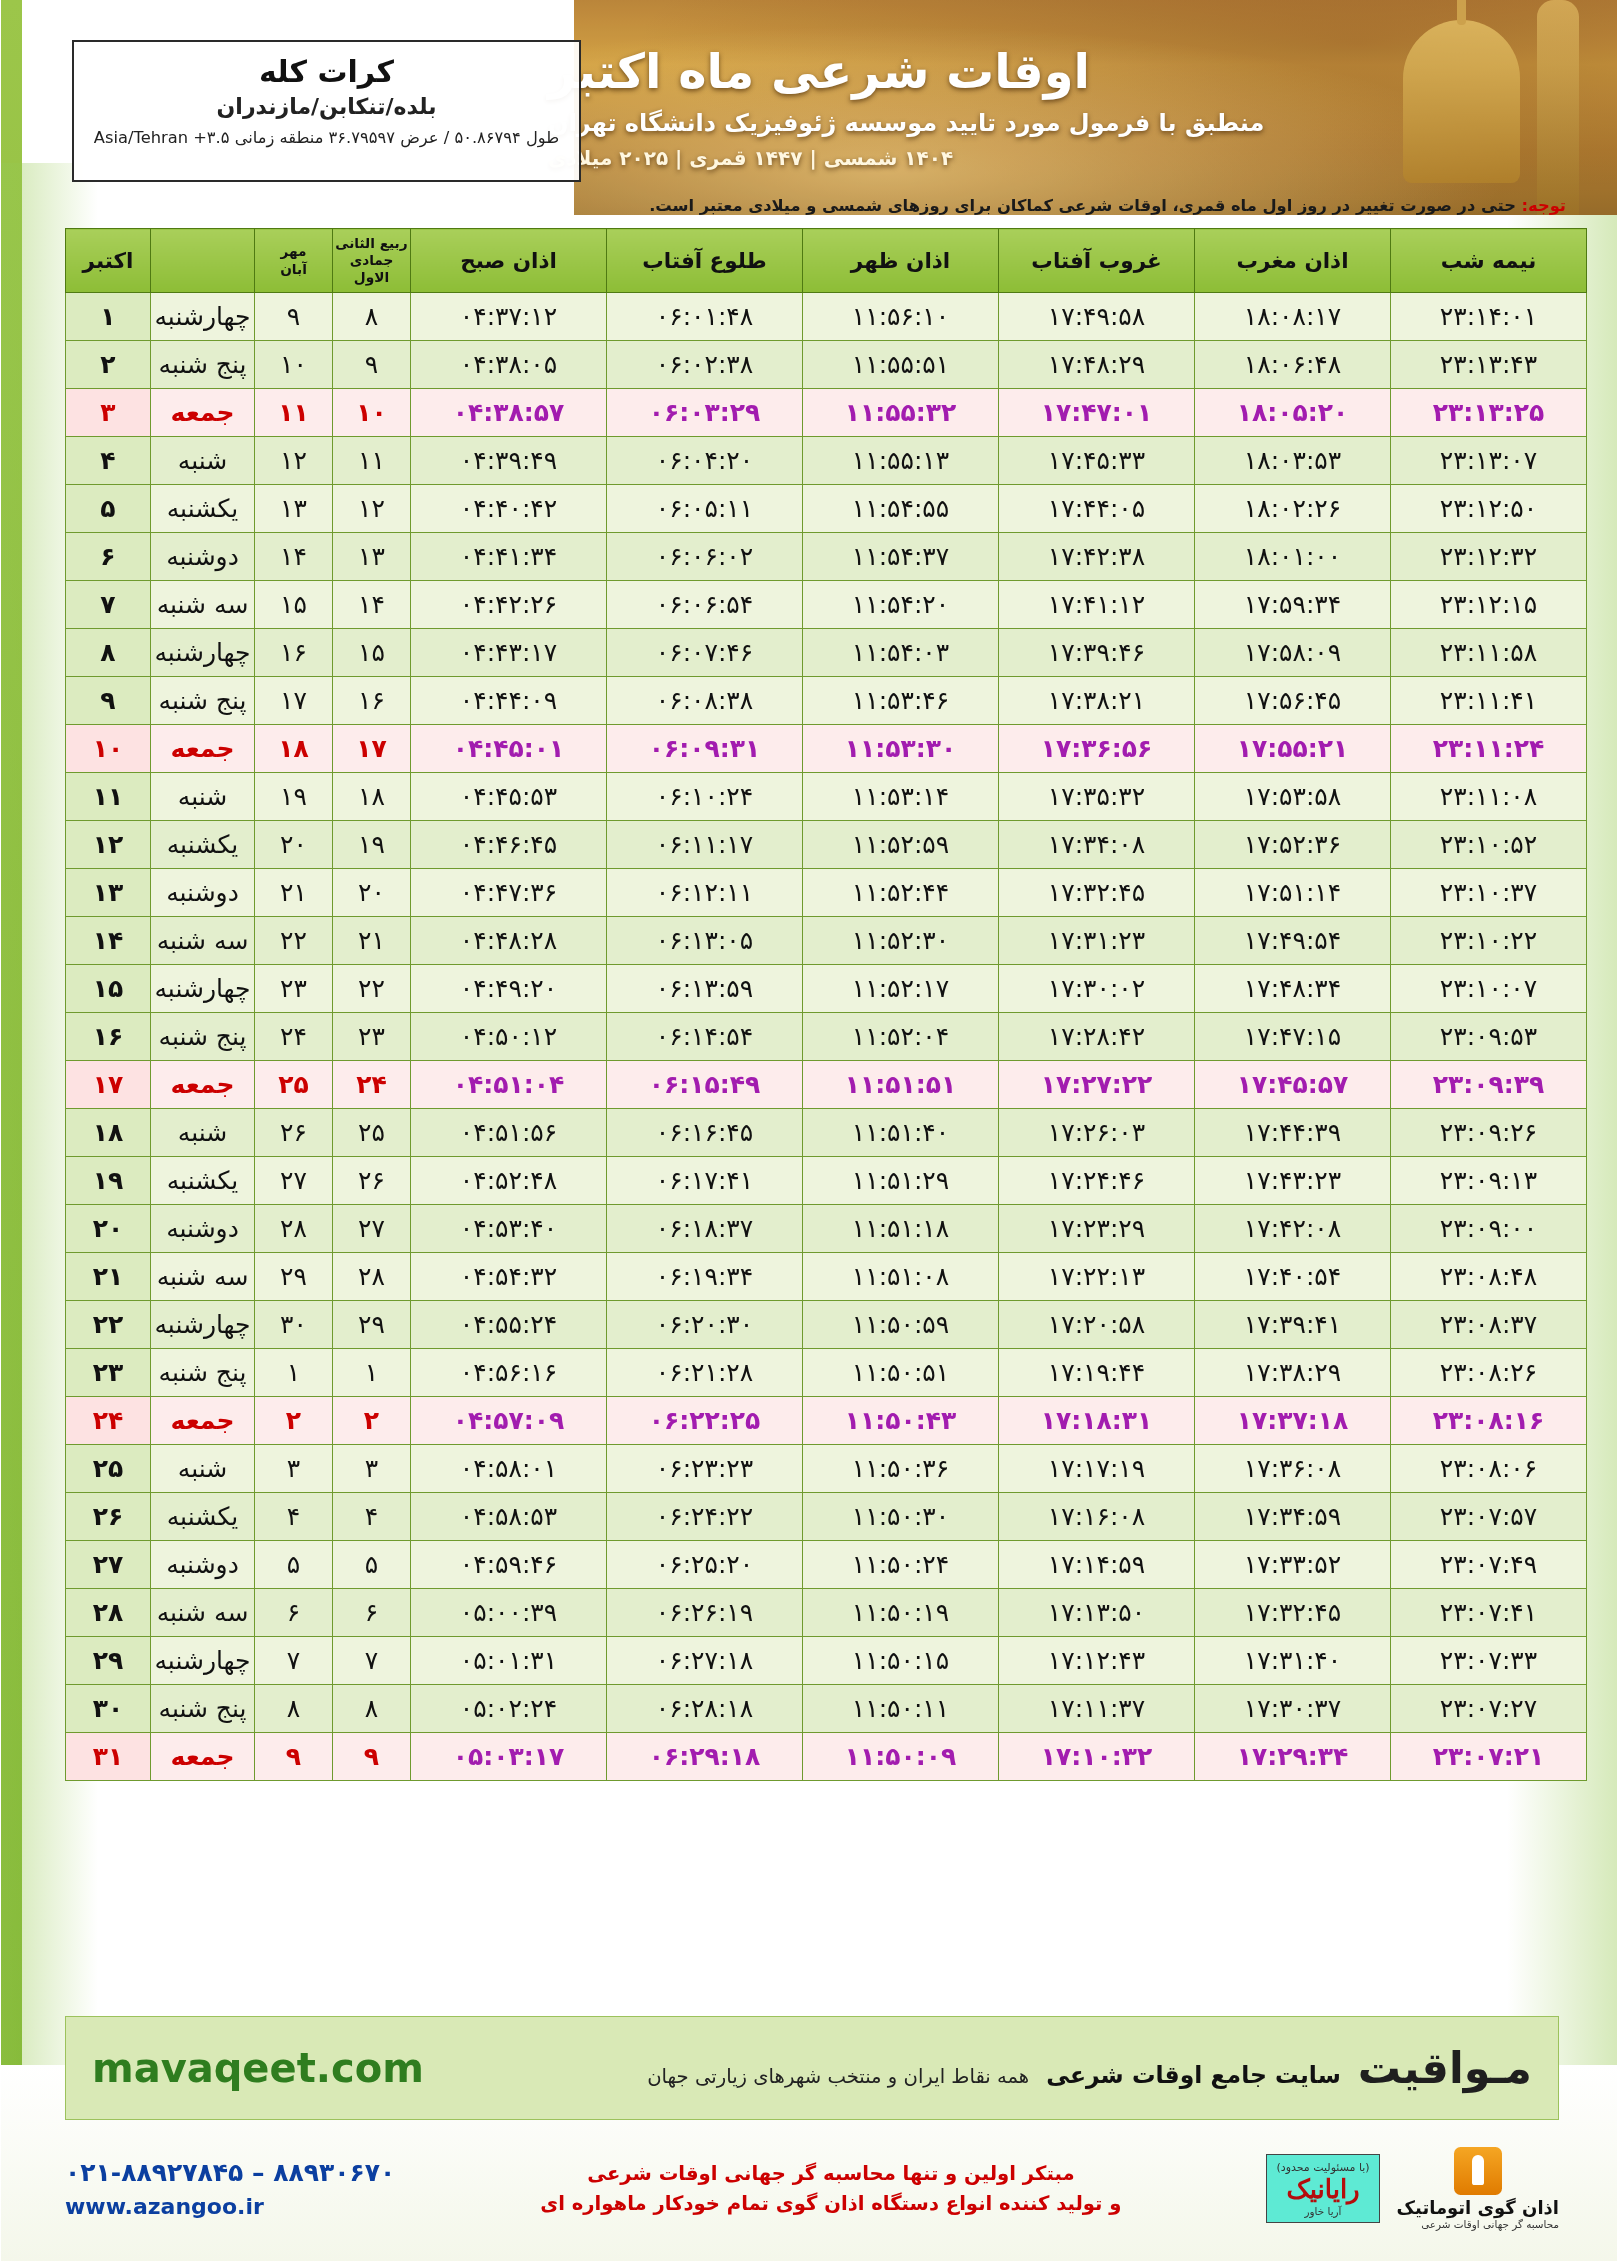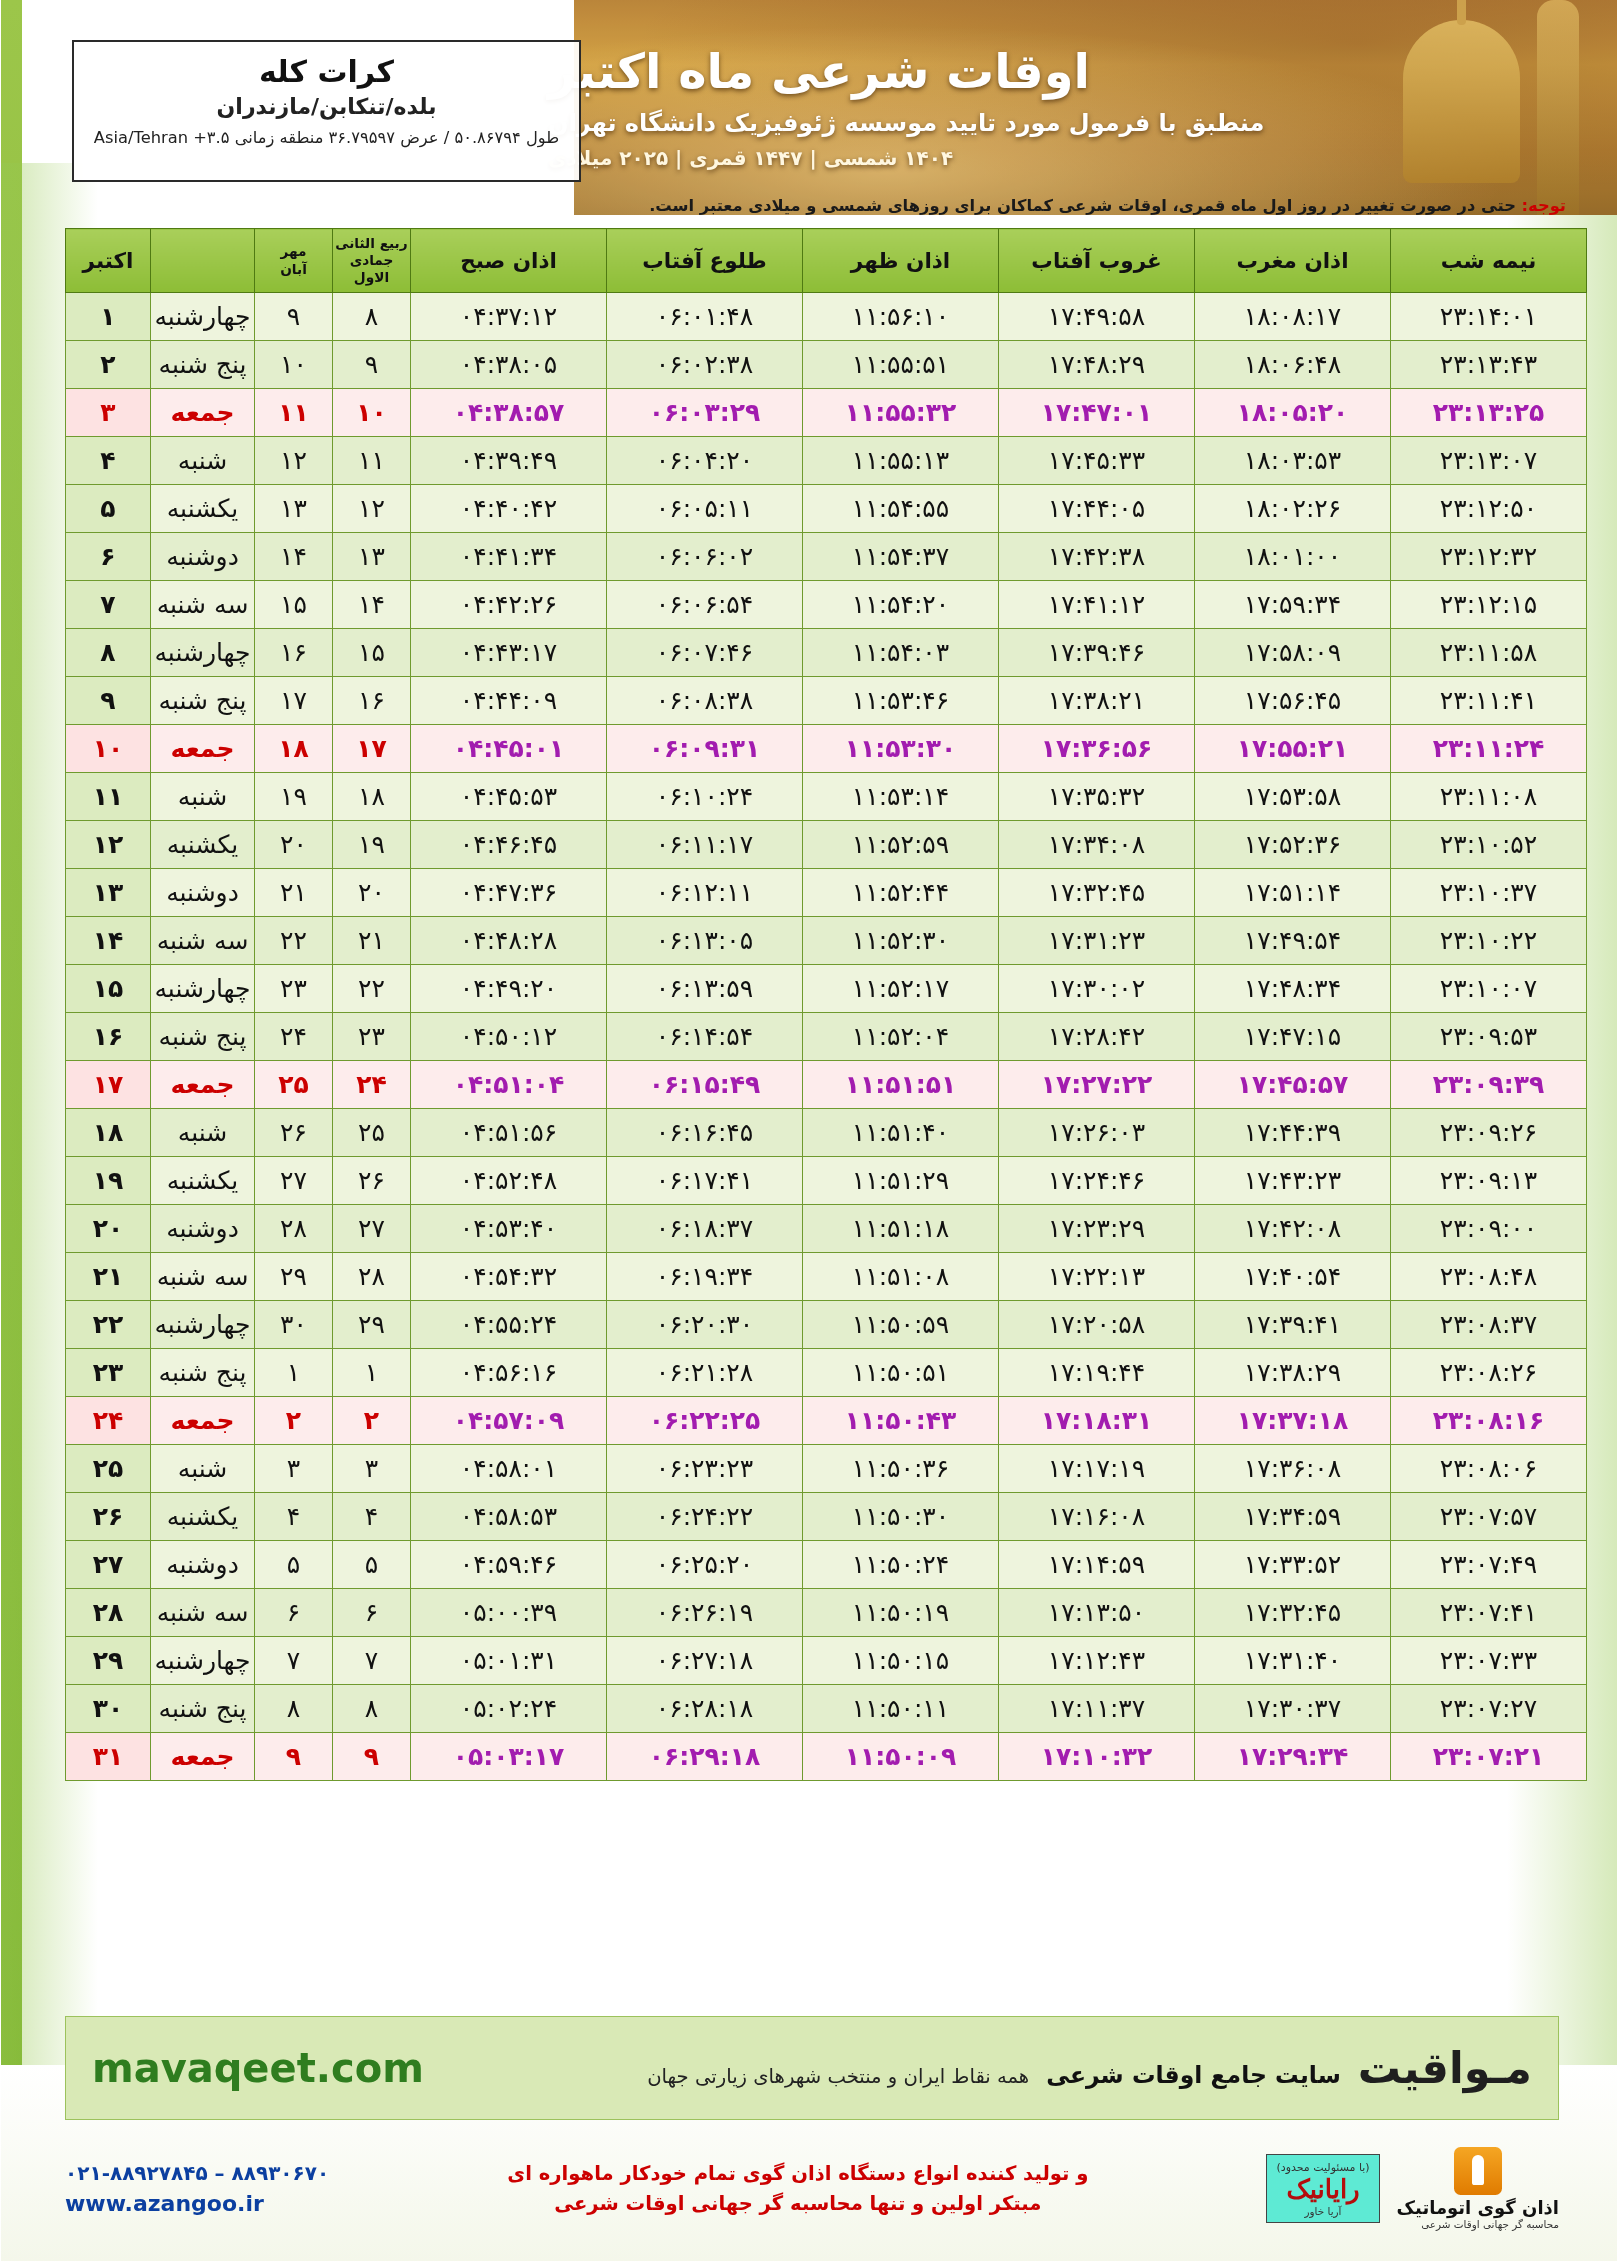--- a/index.html
+++ b/index.html
@@ -118,21 +118,21 @@
   .brand-sub{font-size:23.5px;font-weight:bold;color:#111;}
   .brand-sub2{font-size:19.6px;color:#222;}
   .site{font-size:40px;font-weight:bold;color:#2f7d1f;direction:ltr;}
 
   
   .footer{
     position:absolute;left:65px;top:2133px;width:1494px;height:111px;
     display:flex;align-items:center;justify-content:space-between;
   }
   .f-phone{direction:ltr;text-align:left;color:#0b3fa0;font-weight:bold;}
-  .f-phone .p1{font-size:20px;}
+  .f-phone .p1{font-size:25px;}
   .f-phone .p2{font-size:22px;margin-top:6.5px;}
   .f-mid{text-align:center;color:#cc0000;font-weight:bold;font-size:19.6px;line-height:1.5;}
   .f-logos{display:flex;align-items:center;gap:17px;}
   .logo-rayanic{
     border:1.3px solid #444;padding:5.2px 9px;text-align:center;background:#5eead4;
   }
   .logo-rayanic .r1{font-size:11px;color:#333;}
   .logo-rayanic .r2{font-size:26px;font-weight:bold;color:#b50c0c;font-family:Liberation Serif, serif;}
   .logo-rayanic .r3{font-size:10.4px;color:#333;}
   .logo-azangoo{}
@@ -600,21 +600,21 @@
       <div class="a1">اذان گوی اتوماتیک</div>
       <div class="a2">محاسبه گر جهانی اوقات شرعی</div>
     </div>
     <div class="logo-rayanic">
       <div class="r1">(با مسئولیت محدود)</div>
       <div class="r2">رایانیک</div>
       <div class="r3">آریا خاور</div>
     </div>
   </div>
   <div class="f-mid">
+    <div>مبتکر اولین و تنها محاسبه گر جهانی اوقات شرعی</div>
     <div>و تولید کننده انواع دستگاه اذان گوی تمام خودکار ماهواره ای</div>
-    <div>مبتکر اولین و تنها محاسبه گر جهانی اوقات شرعی</div>
   </div>
   <div class="f-phone">
     <div class="p1">۰۲۱-۸۸۹۲۷۸۴۵ – ۸۸۹۳۰۶۷۰</div>
     <div class="p2">www.azangoo.ir</div>
   </div>
 </div>
 
 
 </body></html>

